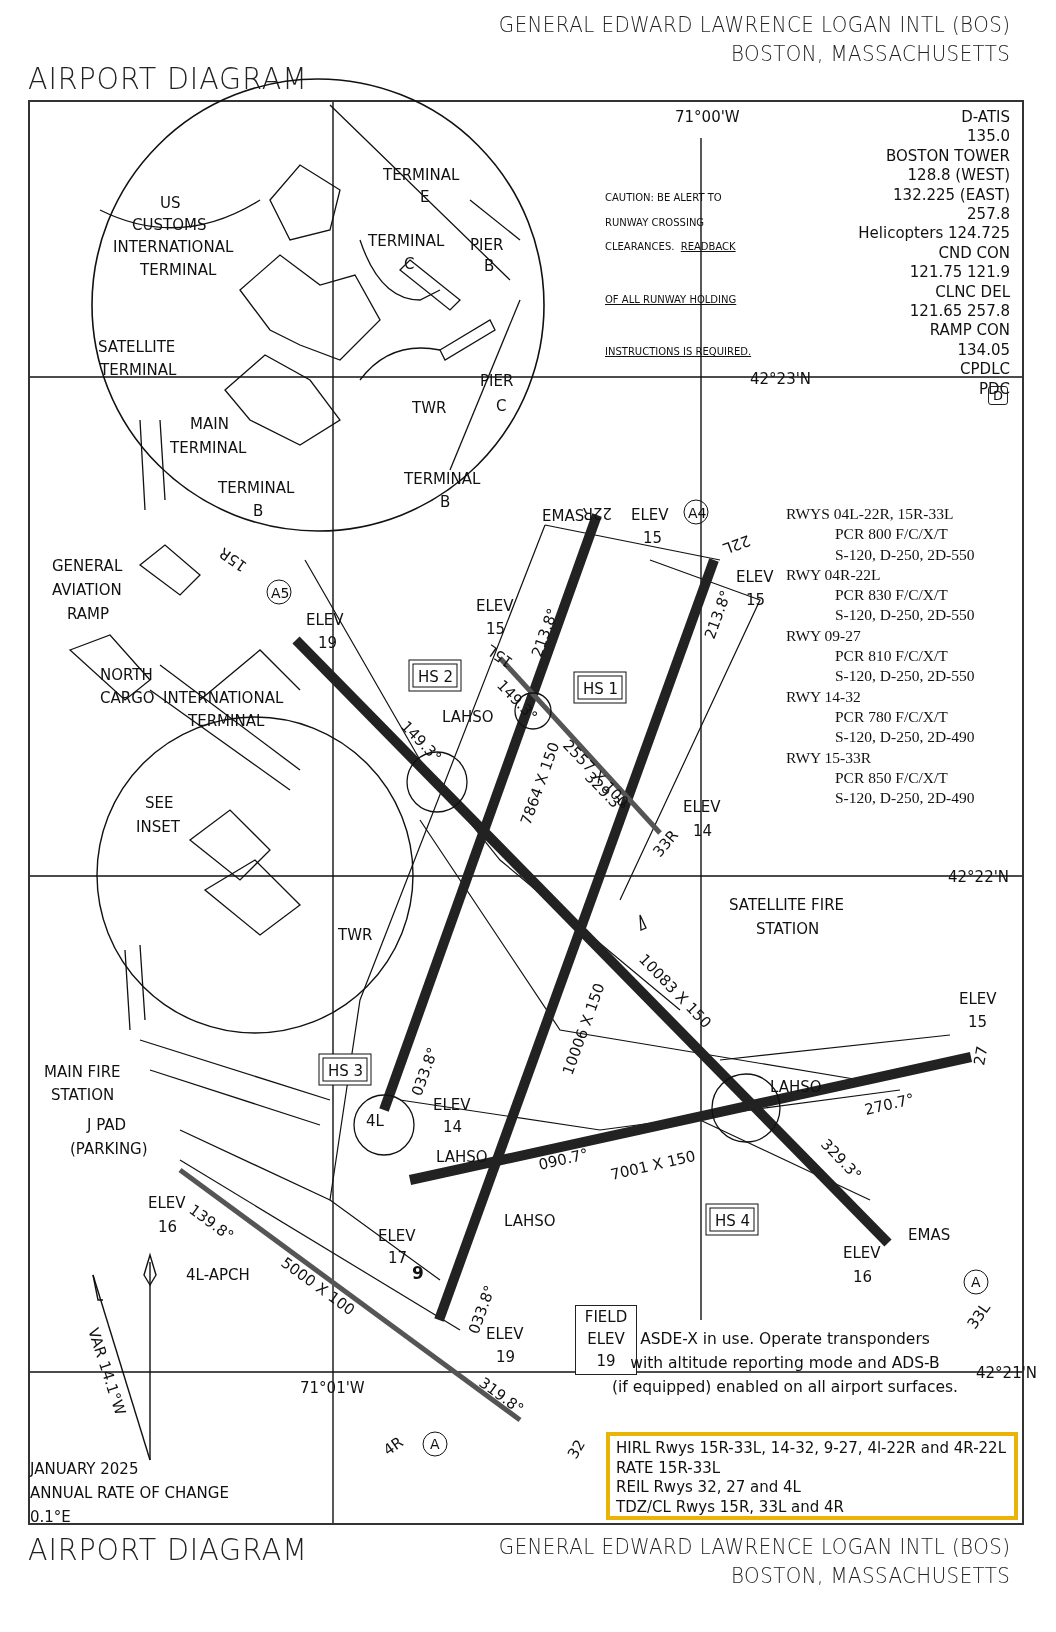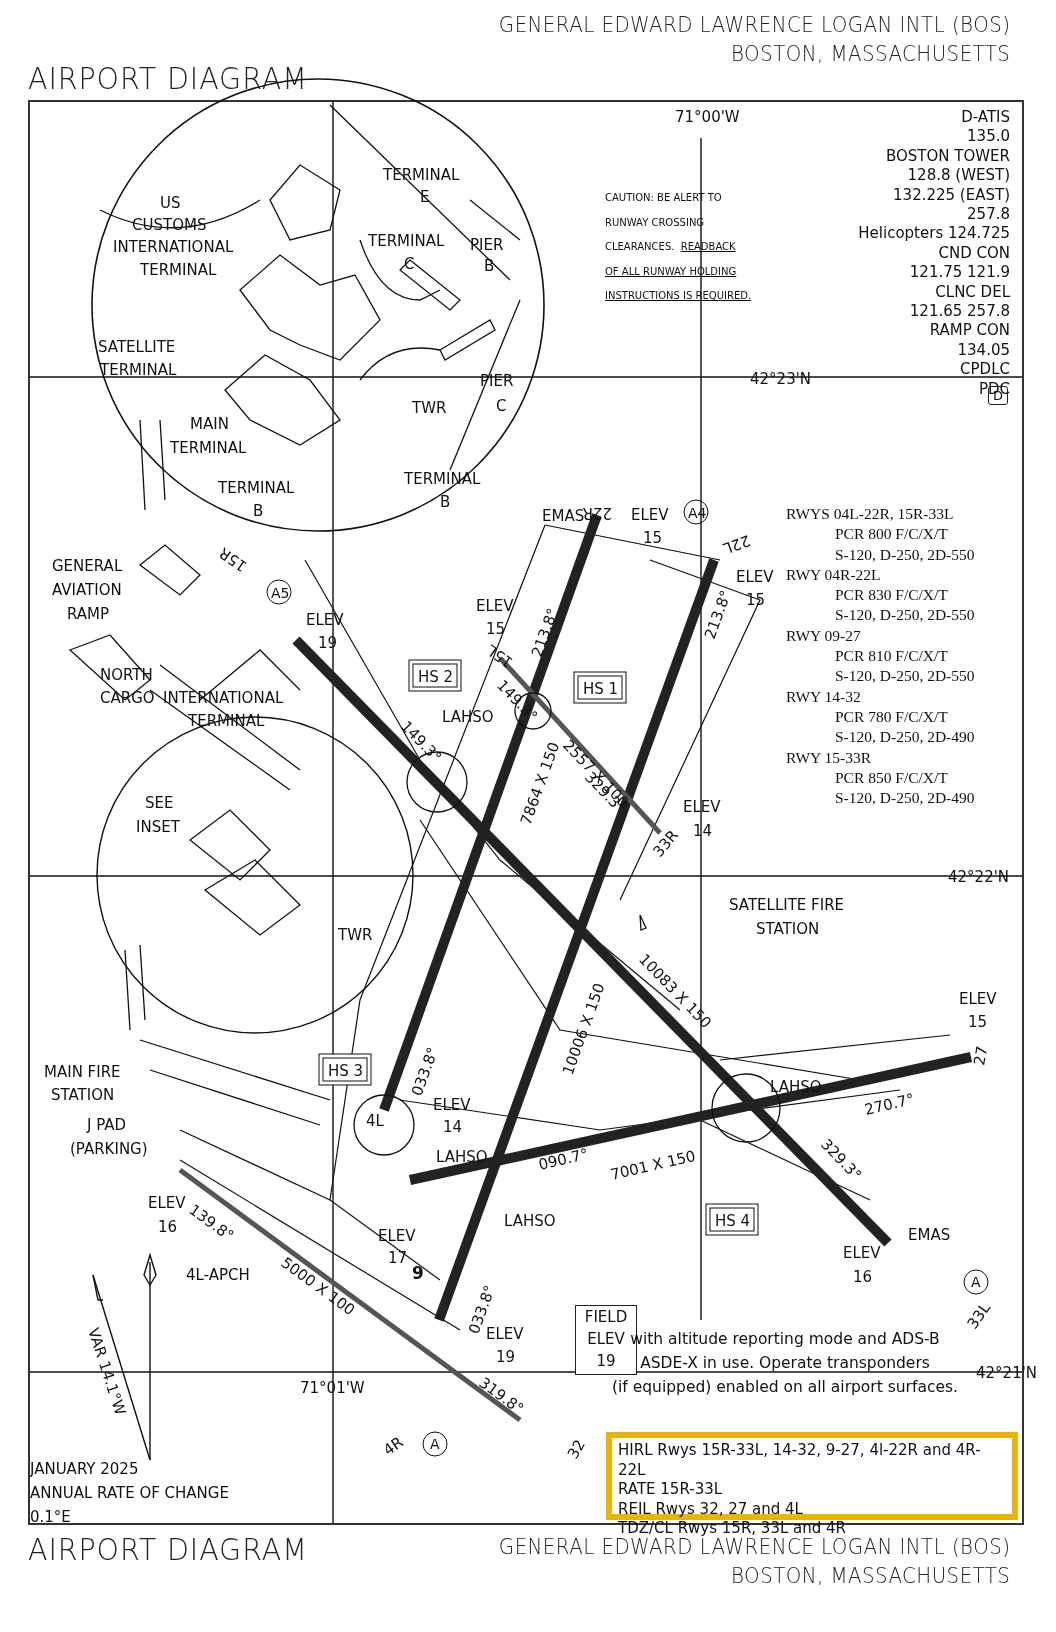--- a/index.html
+++ b/index.html
@@ -8,25 +8,25 @@
   .hdr-right{position:absolute;right:46px;text-align:right;font-size:22px;line-height:29px;letter-spacing:0.5px;color:#222;transform:scaleX(0.9);transform-origin:right;font-weight:300;}
   #top-title{top:60px;}
   #top-right{top:10px;}
   #bot-title{top:1531px;}
   #bot-right{top:1532px;}
   .frame{position:absolute;left:28px;top:100px;width:996px;height:1425px;border:2px solid #333;box-sizing:border-box;}
   svg#map{position:absolute;left:0;top:0;}
   svg text{font-family:"DejaVu Sans",sans-serif;fill:#111;}
   .freqs{position:absolute;right:46px;top:108px;text-align:right;font-size:15px;line-height:19.4px;}
   .caution{position:absolute;left:605px;top:186px;font-size:10px;line-height:24.5px;}
-  .caution .u{text-decoration:underline;}
+  .caution .u{text-decoration:underline;margin-top:28px;}
   .pcr{position:absolute;left:786px;top:504px;font-size:15.5px;line-height:20.3px;font-family:Liberation Serif, serif;}
   .pcr .ind{padding-left:49px;}
   .notes{position:absolute;left:600px;top:1327px;width:370px;text-align:center;font-size:15.5px;line-height:24px;}
-  .lightbox{position:absolute;left:606px;top:1432px;width:412px;height:88px;border:6px solid #eab308;box-sizing:border-box;padding:3px 6px;font-size:15px;line-height:19.5px;}
+  .lightbox{position:absolute;left:606px;top:1432px;width:412px;height:88px;border:4px solid #eab308;box-sizing:border-box;padding:3px 6px;font-size:15px;line-height:19.5px;}
   .magvar{position:absolute;left:30px;top:1457px;width:246px;font-size:15px;line-height:24px;}
   .dbox{position:absolute;left:988px;top:386px;width:18px;height:17px;border:1.5px solid #222;border-radius:3px;font-size:13px;text-align:center;line-height:17px;}
   .fieldelev{position:absolute;left:575px;top:1286px;width:60px;height:68px;border:1.5px solid #222;text-align:center;font-size:15px;line-height:22px;background:#fff;margin-top:19px;}
 </style>
 </head>
 <body>
 
 <div class="hdr-title" id="top-title">AIRPORT DIAGRAM</div>
 <div class="hdr-right" id="top-right">
   <div>GENERAL EDWARD LAWRENCE LOGAN INTL (BOS)</div>
@@ -295,22 +295,22 @@
   <div class="ind">S-120, D-250, 2D-490</div>
 </div>
 
 <div class="fieldelev">
   <div>FIELD</div>
   <div>ELEV</div>
   <div>19</div>
 </div>
 
 <div class="notes">
+  <div>ASDE-X in use. Operate transponders</div>
   <div>with altitude reporting mode and ADS-B</div>
-  <div>ASDE-X in use. Operate transponders</div>
   <div>(if equipped) enabled on all airport surfaces.</div>
 </div>
 
 <div class="lightbox">
   <div>HIRL Rwys 15R-33L, 14-32, 9-27, 4l-22R and 4R-22L</div>
   <div>RATE 15R-33L</div>
   <div>REIL Rwys 32, 27 and 4L</div>
   <div>TDZ/CL Rwys 15R, 33L and 4R</div>
 </div>
 

